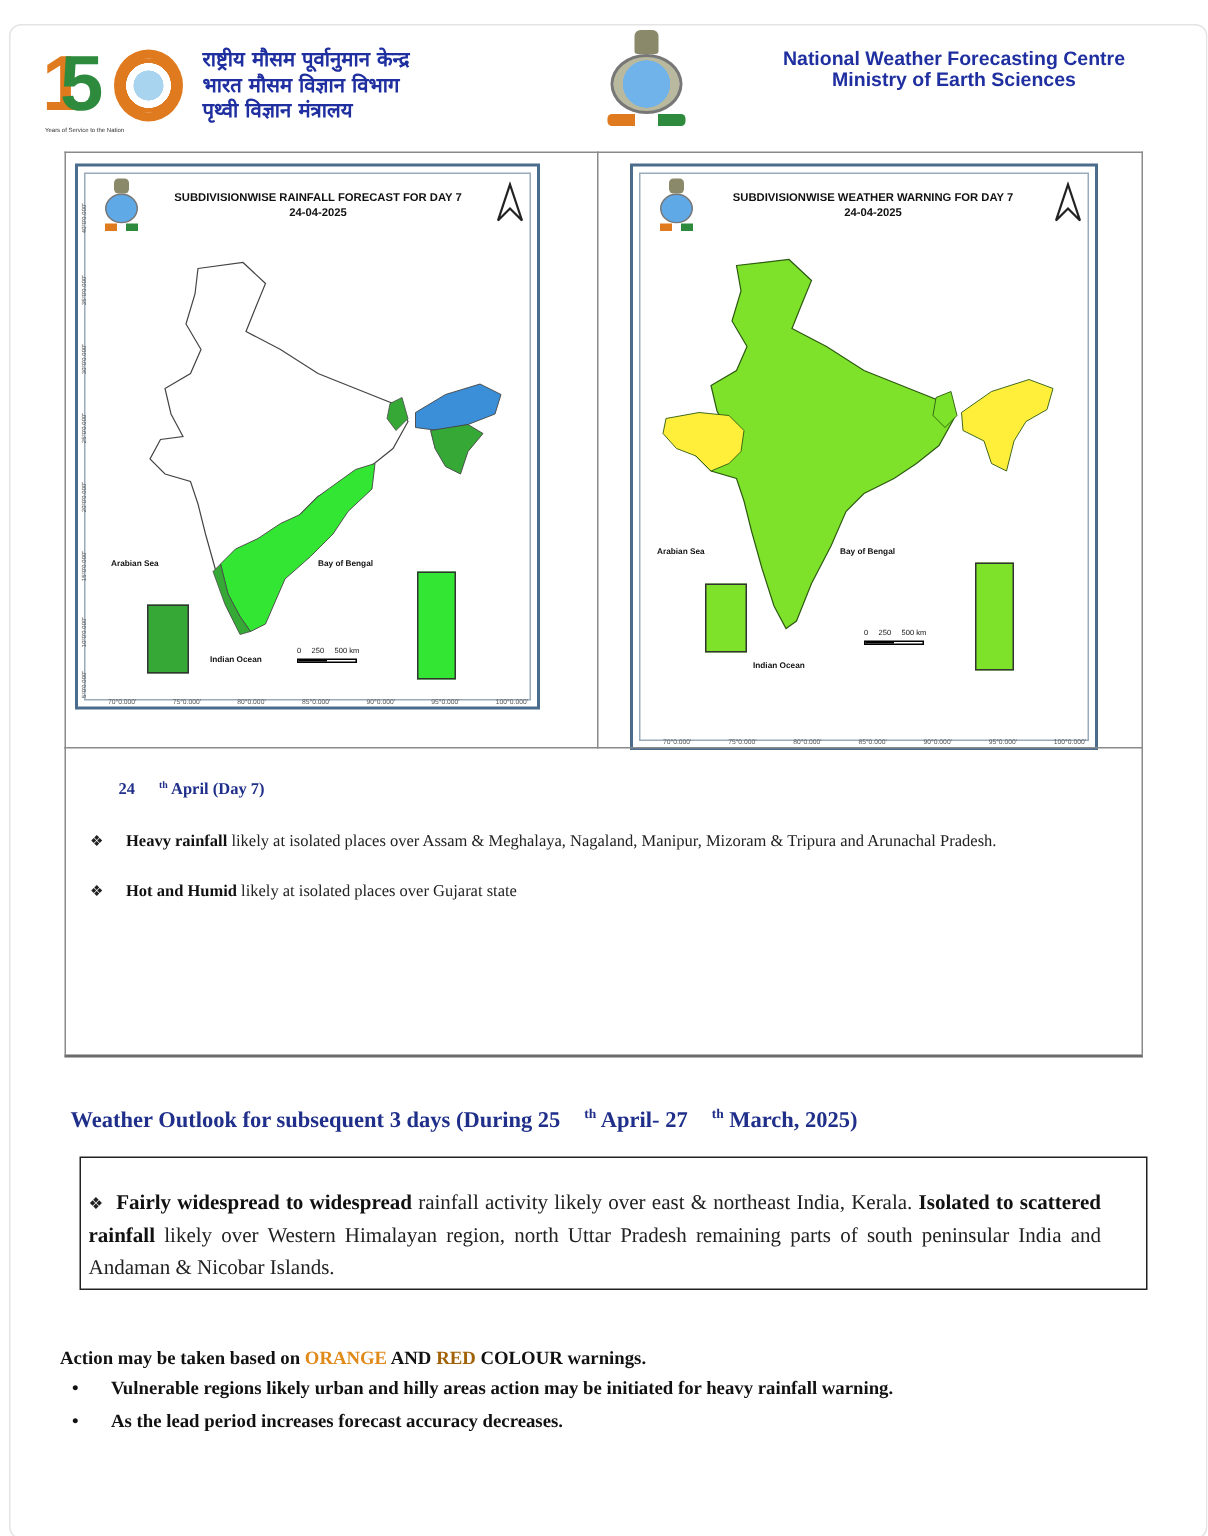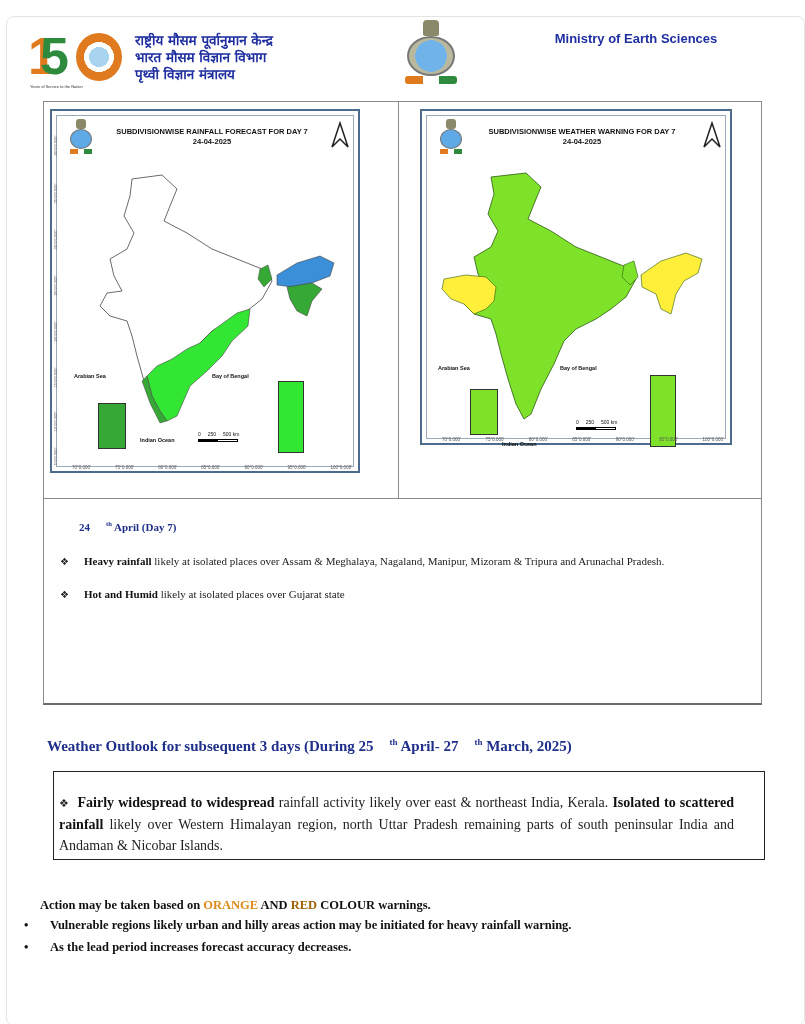--- a/index.html
+++ b/index.html
@@ -26,21 +26,21 @@
   .imd-emblem .ribbon { position: absolute; left: 2px; top: 56px; width: 52px; height: 8px; background: linear-gradient(90deg, #e07a1f 0 35%, #ffffff 35% 65%, #2e8b3e 65%); border-radius: 3px; }
 
   .eng-title { position: absolute; left: 476px; top: 32px; width: 320px; text-align: center; color: #1f2fa0; font: bold 13px "Liberation Sans", sans-serif; line-height: 14px; }
 
   
   .map-table { position: absolute; left: 43px; top: 101px; width: 719px; height: 398px; border: 1px solid #8a8a8a; border-bottom: none; }
   .map-divider { position: absolute; left: 398px; top: 101px; width: 1px; height: 398px; background: #8a8a8a; }
   .map { position: absolute; border: 2px solid #4b6c8c; background: #fff; }
   .map .inner { position: absolute; left: 4px; top: 4px; right: 4px; bottom: 4px; border: 1px solid #9ab; }
   .map-left { left: 50px; top: 109px; width: 310px; height: 364px; }
-  .map-right { left: 420px; top: 109px; width: 312px; height: 336px; }
+  .map-right { left: 420px; top: 109px; width: 312px; height: 391px; }
   .map .m-emblem { position: absolute; left: 16px; top: 8px; width: 26px; height: 36px; }
   .map .m-emblem .l { position: absolute; left: 8px; top: 0; width: 10px; height: 10px; background: #8a8a6a; border-radius: 3px; }
   .map .m-emblem .g { position: absolute; left: 2px; top: 10px; width: 22px; height: 20px; border-radius: 50%; background: #5ea9e6; border: 1px solid #777; }
   .map .m-emblem .r { position: absolute; left: 2px; top: 30px; width: 22px; height: 5px; background: linear-gradient(90deg, #e07a1f 0 35%, #fff 35% 65%, #2e8b3e 65%); }
   .map .m-title { position: absolute; left: 40px; top: 16px; width: 240px; text-align: center; font: bold 7.5px "Liberation Sans", sans-serif; line-height: 10px; color: #111; }
   .map .north { position: absolute; right: 8px; top: 10px; width: 20px; height: 30px; }
   .map .lat { position: absolute; left: 1px; font-size: 4px; color: #555; writing-mode: vertical-rl; transform: rotate(180deg); }
   .map .lon-row { position: absolute; left: 20px; right: 6px; bottom: 1px; display: flex; justify-content: space-between; font-size: 4.5px; color: #555; }
   .map .sea { position: absolute; font: bold 5.5px "Liberation Sans", sans-serif; color: #111; }
   .map .scale { position: absolute; font-size: 5px; color: #111; }
@@ -60,21 +60,21 @@
   .outlook-title { position: absolute; left: 47px; top: 737px; font: bold 15px "Liberation Serif", serif; color: #1f2f8a; }
   .outlook-box { position: absolute; left: 53px; top: 771px; width: 712px; height: 89px; border: 1.5px solid #222; }
   .outlook-text { position: absolute; left: 59px; top: 792px; width: 675px; font: 14px "Liberation Serif", serif; color: #222; line-height: 21px; text-align: justify; }
   .outlook-text .bullet { font-size: 11px; margin-right: 8px; }
   .outlook-text b { color: #111; }
 
   
   .action { position: absolute; left: 40px; top: 898px; width: 740px; font: bold 12.5px "Liberation Serif", serif; color: #111; }
   .action .orange { color: #e08a1a; }
   .action .red { color: #a16207; }
-  .act-item { position: absolute; left: 24px; font: bold 12.5px "Liberation Serif", serif; color: #111; }
+  .act-item { position: absolute; left: 48px; font: bold 12.5px "Liberation Serif", serif; color: #111; }
   .act-item .dot { display: inline-block; width: 26px; }
 </style>
 </head>
 <body>
 
 <div class="page-frame"></div>
 
 <div class="logo150">
   <span class="one">1</span>
   <span class="five">5</span>
@@ -88,20 +88,21 @@
   <div>पृथ्वी विज्ञान मंत्रालय</div>
 </div>
 
 <div class="imd-emblem">
   <div class="lion"></div>
   <div class="globe"></div>
   <div class="ribbon"></div>
 </div>
 
 <div class="eng-title">
+  <div>National Weather Forecasting Centre</div>
   <div>Ministry of Earth Sciences</div>
 </div>
 
 <div class="map-table"></div>
 <div class="map-divider"></div>
 
 <div class="map map-left">
   <div class="inner"></div>
   <div class="m-emblem">
       <div class="l"></div>

